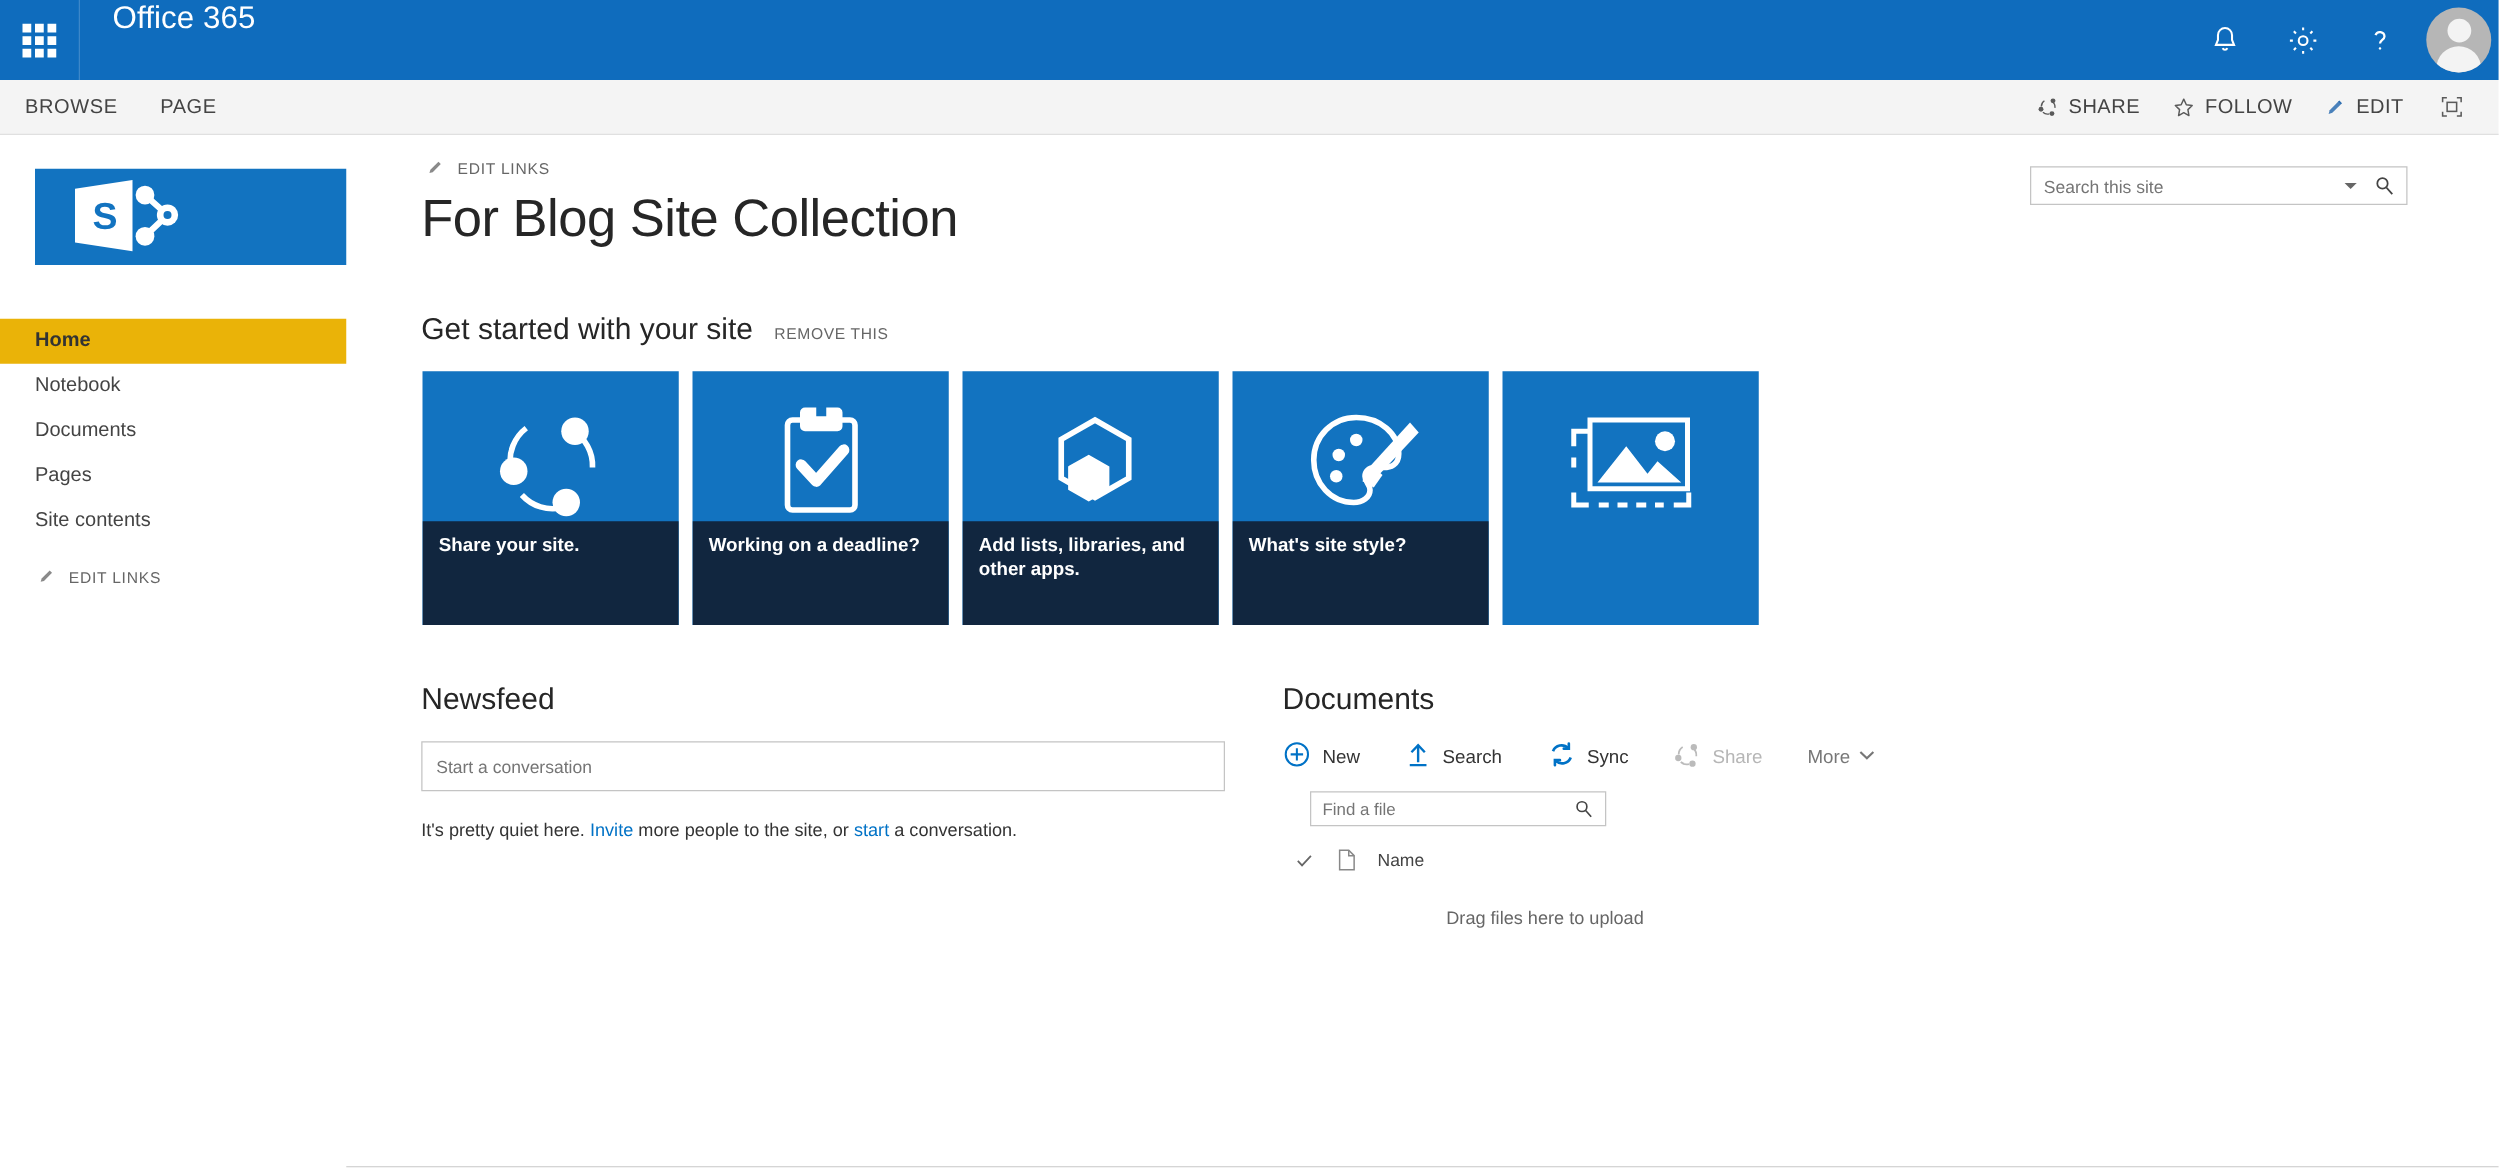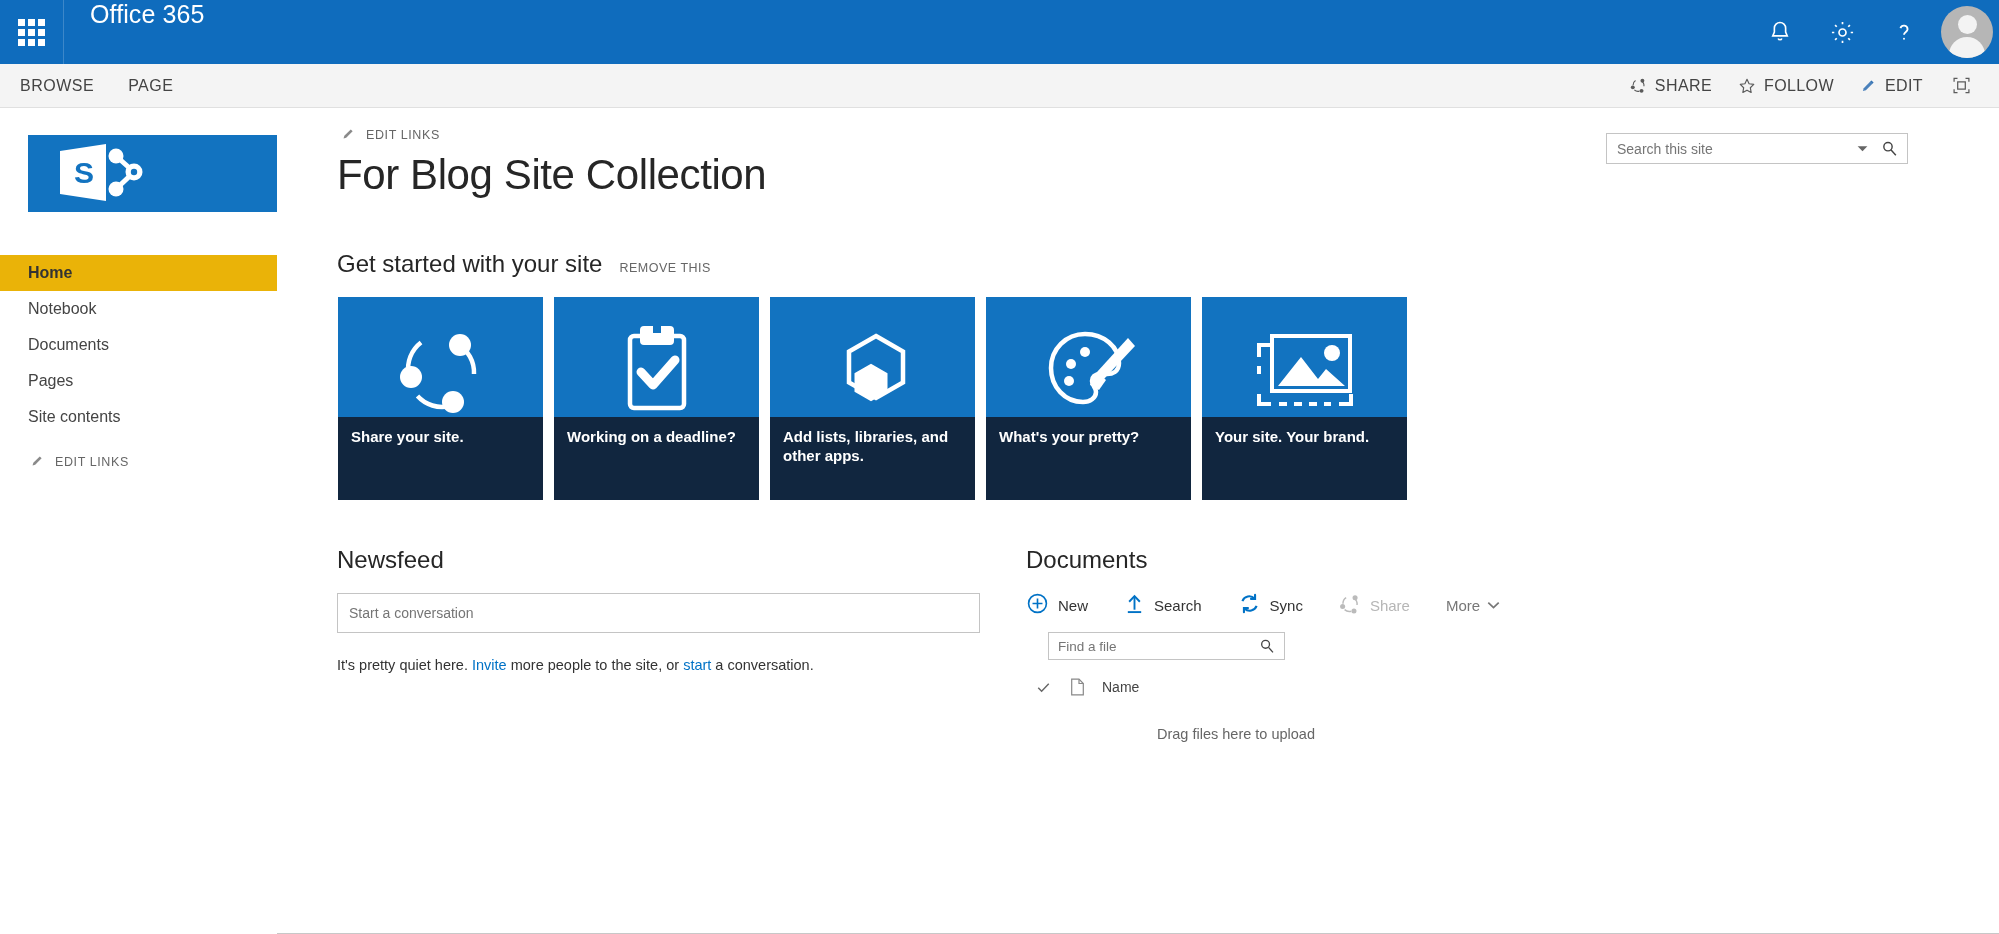--- a/index.html
+++ b/index.html
@@ -118,21 +118,21 @@
     font-size: 12.5px; color: #666; letter-spacing: .6px;
     margin-left: 64px; cursor: pointer;
   }
   #page-title {
     font-size: 42px; font-weight: 400; color: #262626;
     margin: 7px 0 0 60px; letter-spacing: -.4px;
   }
 
   
   #site-search {
-    position: absolute; right: 91px; top: 25px;
+    position: absolute; right: 73px; top: 25px;
     width: 302px; height: 31px;
     border: 1px solid #c4c4c4; background:#fff;
     display:flex; align-items:center;
   }
   #site-search input {
     flex:1; border:0; outline:0; font-size: 14px; color:#767676;
     padding: 0 10px; font-family: "Liberation Sans", sans-serif;
     background: transparent;
   }
   #site-search .sb-chevron { padding: 0 8px; cursor:pointer; display:flex; }
@@ -438,39 +438,38 @@
         <div class="tile-art">
           <svg width="108" height="104" viewBox="0 0 108 104" fill="none">
             <path d="M50 14c19 0 34 13 34 29 0 9-7 11-12 11h-7c-5 0-8 3-8 7 0 5 4 6 4 11 0 6-6 10-13 10-18 0-32-15-32-34S31 14 50 14z" stroke="#ffffff" stroke-width="4.5" fill="none"></path>
             <circle cx="50" cy="32" r="5" fill="#ffffff"></circle>
             <circle cx="36" cy="44" r="5" fill="#ffffff"></circle>
             <circle cx="34" cy="61" r="5" fill="#ffffff"></circle>
             <path d="M93 18L62 52l-7 13 14-6 31-33z" fill="#ffffff"></path>
             <path d="M55 65l7-13 9 8-7 10z" fill="#ffffff"></path>
           </svg>
         </div>
-        <div class="tile-cap">What's your pretty?</div>
+        <div class="tile-cap">What's site style?</div>
       </div>
 
       <div class="tile">
         <div class="tile-art">
           <svg width="120" height="100" viewBox="0 0 120 100" fill="none">
 
             <path d="M14 35V23h12" stroke="#ffffff" stroke-width="4" fill="none"></path>
             <path d="M14 44v10" stroke="#ffffff" stroke-width="4" stroke-dasharray="8 7"></path>
             <path d="M14 72v10h12" stroke="#ffffff" stroke-width="4" fill="none"></path>
             <path d="M34 82h52" stroke="#ffffff" stroke-width="4" stroke-dasharray="8 7"></path>
             <path d="M94 82h12V72" stroke="#ffffff" stroke-width="4" fill="none"></path>
 
             <rect x="27" y="14" width="78" height="55" stroke="#ffffff" stroke-width="4" fill="none"></rect>
             <circle cx="87" cy="31" r="8" fill="#ffffff"></circle>
             <path d="M33 64l23-29 17 22 8-10 19 17z" fill="#ffffff"></path>
           </svg>
         </div>
-        <div class="tile-cap">Your site. Your brand.</div>
       </div>
 
     </div>
 
     <div id="lower">
 
       <div id="newsfeed">
         <div class="sec-title">Newsfeed</div>
 
         <div id="conv-box">

